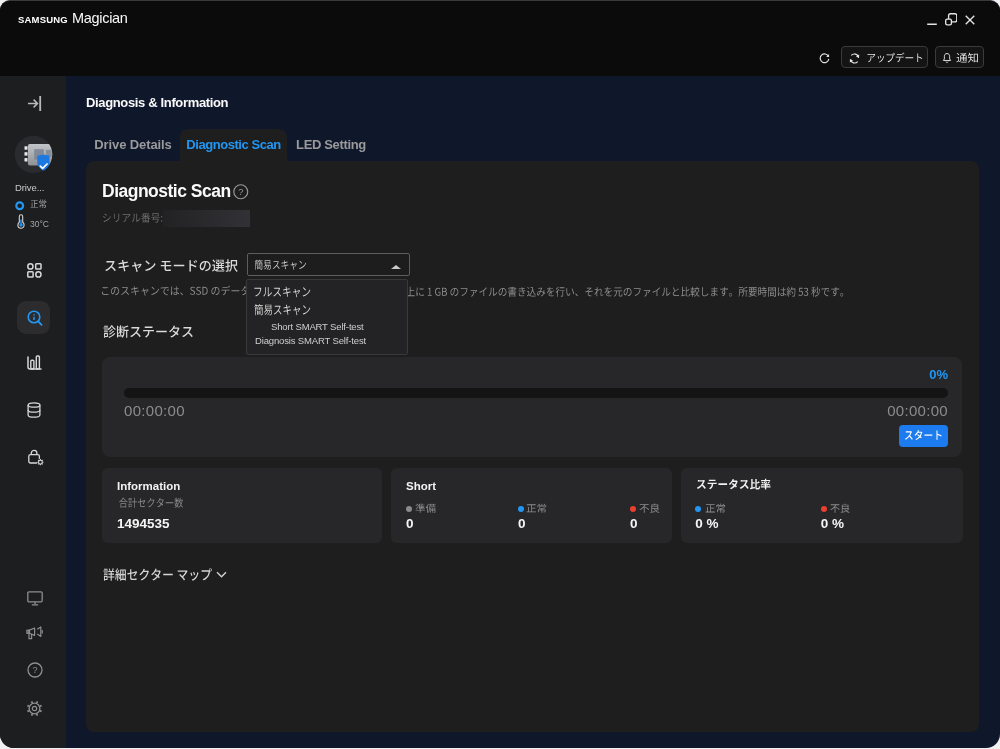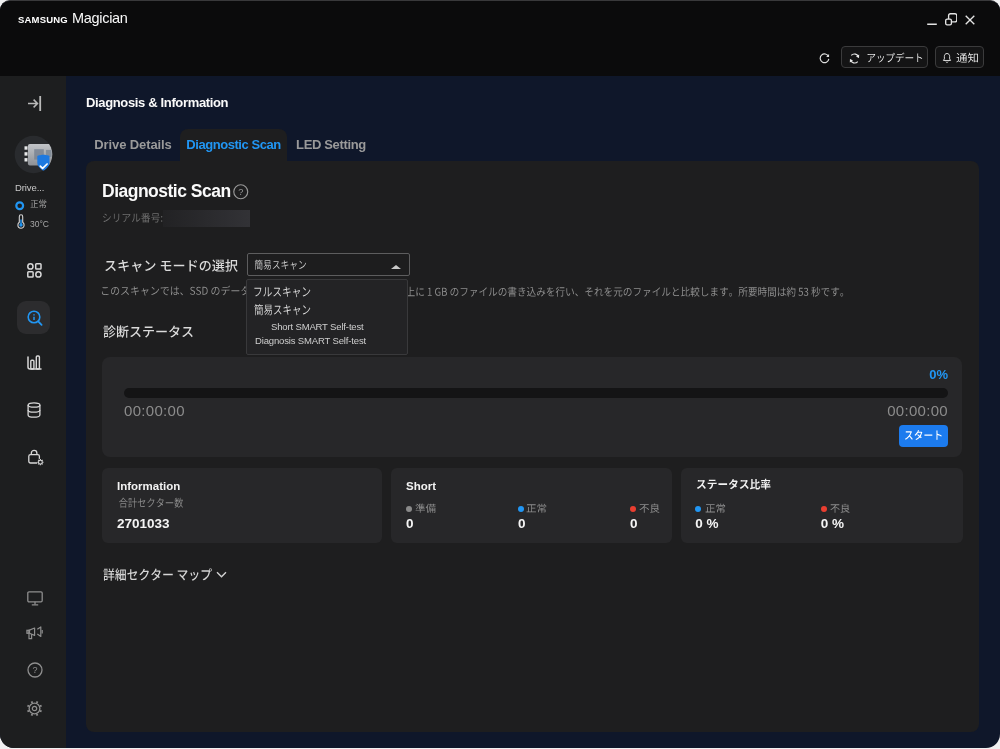--- a/index.html
+++ b/index.html
@@ -236,21 +236,21 @@
 <div class="tm" style="right:14px">00:00:00</div>
 <div id="startbtn"></div>
 </div>
 <svg style="position:absolute;left:817.8px;top:267.1px" width="41" height="15" viewBox="0 -11.5 41.4 15.0">
         <g transform="scale(0.8563,1)">
           <path d="M9.4 -7.7Q9.3 -7.7 9.2 -7.5Q9.1 -7.3 9 -7.1Q8.8 -6.6 8.4 -5.9Q8.1 -5.2 7.7 -4.6Q7.2 -3.9 6.7 -3.3Q6.1 -2.6 5.3 -1.9Q4.6 -1.2 3.7 -0.7Q2.9 -0.1 2 0.4L1 -0.6Q2 -1 2.8 -1.5Q3.7 -2.1 4.4 -2.7Q5.2 -3.4 5.8 -4Q6.1 -4.4 6.5 -5Q6.9 -5.5 7.2 -6Q7.4 -6.6 7.6 -7Q7.5 -7 7.2 -7Q6.8 -7 6.4 -7Q5.9 -7 5.5 -7Q5 -7 4.5 -7Q4.1 -7 3.8 -7Q3.5 -7 3.4 -7Q3.1 -7 2.9 -7Q2.6 -7 2.4 -7Q2.2 -7 2.1 -7V-8.3Q2.2 -8.2 2.5 -8.2Q2.7 -8.2 2.9 -8.2Q3.2 -8.2 3.4 -8.2Q3.5 -8.2 3.8 -8.2Q4.1 -8.2 4.6 -8.2Q5 -8.2 5.5 -8.2Q6 -8.2 6.4 -8.2Q6.9 -8.2 7.2 -8.2Q7.5 -8.2 7.6 -8.2Q8 -8.2 8.2 -8.2Q8.5 -8.2 8.6 -8.3ZM6.9 -4.1Q7.3 -3.7 7.8 -3.2Q8.3 -2.8 8.8 -2.3Q9.3 -1.8 9.7 -1.3Q10.2 -0.8 10.4 -0.5L9.4 0.4Q9 -0.2 8.5 -0.8Q7.9 -1.4 7.3 -2.1Q6.7 -2.7 6 -3.3Z M16.3 -5.3Q16.9 -5 17.5 -4.6Q18.1 -4.2 18.7 -3.8Q19.4 -3.4 19.9 -2.9Q20.5 -2.5 20.9 -2.2L20 -1.2Q19.6 -1.5 19.1 -2Q18.5 -2.4 17.9 -2.9Q17.3 -3.3 16.7 -3.8Q16.1 -4.2 15.5 -4.5ZM21.7 -7.4Q21.6 -7.2 21.5 -7Q21.4 -6.8 21.3 -6.7Q21.2 -6.1 20.9 -5.4Q20.6 -4.8 20.2 -4.1Q19.8 -3.4 19.3 -2.8Q18.5 -1.8 17.3 -0.9Q16.2 -0 14.5 0.6L13.5 -0.3Q14.6 -0.6 15.5 -1.1Q16.4 -1.6 17.1 -2.2Q17.7 -2.8 18.2 -3.4Q18.7 -3.9 19 -4.5Q19.4 -5.1 19.7 -5.7Q19.9 -6.3 20 -6.8H15.9L16.4 -7.8H19.9Q20.1 -7.8 20.3 -7.8Q20.6 -7.9 20.7 -7.9ZM17.8 -9.1Q17.7 -8.8 17.5 -8.5Q17.3 -8.2 17.2 -8Q16.9 -7.4 16.3 -6.6Q15.7 -5.9 15 -5.1Q14.2 -4.4 13.4 -3.8L12.4 -4.5Q13.4 -5.1 14.1 -5.9Q14.8 -6.6 15.3 -7.2Q15.8 -7.9 16.1 -8.4Q16.2 -8.6 16.3 -8.9Q16.4 -9.2 16.5 -9.5Z M24.1 -5.1Q24.3 -5.1 24.6 -5.1Q24.9 -5.1 25.2 -5.1Q25.5 -5.1 25.8 -5.1Q26.1 -5.1 26.5 -5.1Q26.9 -5.1 27.4 -5.1Q27.9 -5.1 28.4 -5.1Q29 -5.1 29.6 -5.1Q30.1 -5.1 30.6 -5.1Q31.1 -5.1 31.5 -5.1Q31.9 -5.1 32.1 -5.1Q32.5 -5.1 32.8 -5.1Q33.2 -5.1 33.4 -5.1V-3.7Q33.2 -3.7 32.8 -3.7Q32.5 -3.8 32.1 -3.8Q31.9 -3.8 31.5 -3.8Q31.1 -3.8 30.6 -3.8Q30.1 -3.8 29.6 -3.8Q29 -3.8 28.4 -3.8Q27.9 -3.8 27.4 -3.8Q26.9 -3.8 26.5 -3.8Q26.1 -3.8 25.8 -3.8Q25.4 -3.8 24.9 -3.7Q24.4 -3.7 24.1 -3.7Z M38.3 -1.1Q38.3 -1.2 38.3 -1.7Q38.3 -2.2 38.3 -2.9Q38.3 -3.6 38.3 -4.3Q38.3 -5 38.3 -5.7Q38.3 -6.4 38.3 -6.9Q38.3 -7.5 38.3 -7.7Q38.3 -8 38.2 -8.3Q38.2 -8.7 38.2 -9H39.6Q39.5 -8.7 39.5 -8.4Q39.5 -8 39.5 -7.7Q39.5 -7.3 39.5 -6.7Q39.5 -6.1 39.5 -5.4Q39.5 -4.7 39.5 -4Q39.5 -3.3 39.5 -2.7Q39.5 -2.1 39.5 -1.7Q39.5 -1.2 39.5 -1.1Q39.5 -0.9 39.5 -0.6Q39.5 -0.3 39.5 -0.1Q39.6 0.2 39.6 0.4H38.2Q38.2 0.1 38.2 -0.3Q38.3 -0.7 38.3 -1.1ZM39.2 -6Q39.8 -5.8 40.5 -5.6Q41.2 -5.4 41.9 -5.1Q42.6 -4.8 43.3 -4.6Q43.9 -4.3 44.4 -4.1L43.8 -2.8Q43.4 -3.1 42.8 -3.4Q42.1 -3.6 41.5 -3.9Q40.9 -4.1 40.3 -4.3Q39.7 -4.5 39.2 -4.7Z" fill="#ffffff"></path>
         </g>
       </svg>
 <div class="abs card" id="card1">
 <div class="ctitle">Information</div>
-<div class="cval" style="left:15px">2701033</div>
+<div class="cval" style="left:15px">1494535</div>
 </div>
 <svg style="position:absolute;left:31.7px;top:335.1px" width="68" height="14" viewBox="0 -11.0 68.1 14.3">
         <g transform="scale(0.8585,1)">
           <path d="M2.7 -5.6H8.3V-4.9H2.7ZM2.5 -0.3H8.4V0.4H2.5ZM2.2 -3.5H8.9V0.9H8.1V-2.8H3V0.9H2.2ZM5.5 -8.4Q5 -7.7 4.3 -7Q3.6 -6.3 2.7 -5.6Q1.8 -5 0.9 -4.5Q0.8 -4.6 0.8 -4.7Q0.7 -4.8 0.6 -4.9Q0.5 -5 0.4 -5.1Q1.3 -5.6 2.2 -6.3Q3.1 -7 3.9 -7.7Q4.6 -8.5 5 -9.2H5.9Q6.3 -8.6 6.9 -8Q7.4 -7.4 8.1 -6.9Q8.7 -6.4 9.4 -6Q10.1 -5.6 10.7 -5.3Q10.6 -5.1 10.4 -4.9Q10.3 -4.7 10.2 -4.5Q9.5 -4.9 8.9 -5.3Q8.2 -5.8 7.6 -6.3Q6.9 -6.8 6.4 -7.3Q5.9 -7.9 5.5 -8.4Z M15.8 -5.5H21.7V-4.7H15.8ZM18.4 -9.2H19.2V0.9H18.4ZM11.9 -5.9H15.4V-5.3H11.9ZM12 -8.9H15.4V-8.2H12ZM11.9 -4.4H15.4V-3.8H11.9ZM11.4 -7.4H15.8V-6.7H11.4ZM12.3 -3H15.3V0.3H12.3V-0.4H14.6V-2.3H12.3ZM11.9 -3H12.7V0.8H11.9Z M25.4 -1.4Q25.4 -1.7 25.4 -2.1Q25.4 -2.6 25.4 -3.2Q25.4 -3.8 25.4 -4.4Q25.4 -5 25.4 -5.6Q25.4 -6.2 25.4 -6.7Q25.4 -7.2 25.4 -7.5Q25.4 -7.7 25.4 -7.8Q25.4 -8 25.3 -8.2Q25.3 -8.3 25.3 -8.5H26.3Q26.3 -8.3 26.3 -8Q26.3 -7.7 26.3 -7.5Q26.3 -7.2 26.3 -6.7Q26.3 -6.3 26.3 -5.7Q26.3 -5.1 26.3 -4.5Q26.3 -3.9 26.3 -3.4Q26.3 -2.8 26.3 -2.4Q26.3 -1.9 26.3 -1.6Q26.3 -1.3 26.4 -1.1Q26.5 -0.8 26.9 -0.7Q27.2 -0.6 27.8 -0.6Q28.5 -0.6 29.1 -0.7Q29.6 -0.7 30.2 -0.8Q30.7 -0.9 31.3 -1L31.2 -0Q30.8 0 30.2 0.1Q29.7 0.2 29.1 0.2Q28.5 0.2 27.8 0.2Q27 0.2 26.5 0.1Q26.1 0 25.8 -0.2Q25.6 -0.4 25.5 -0.7Q25.4 -1 25.4 -1.4ZM31.7 -6.3Q31.7 -6.2 31.6 -6.1Q31.5 -6 31.5 -5.9Q31.3 -5.5 31 -5.1Q30.8 -4.7 30.5 -4.3Q30.2 -3.8 29.9 -3.4Q29.6 -3 29.2 -2.7L28.5 -3.1Q28.9 -3.5 29.3 -4Q29.6 -4.5 29.9 -5Q30.3 -5.4 30.4 -5.8Q30.3 -5.7 30 -5.7Q29.6 -5.6 29 -5.5Q28.4 -5.4 27.7 -5.2Q27 -5.1 26.3 -4.9Q25.5 -4.8 24.8 -4.6Q24.2 -4.5 23.6 -4.4Q23.1 -4.3 22.8 -4.2L22.7 -5.1Q23 -5.2 23.5 -5.3Q24 -5.3 24.7 -5.5Q25.3 -5.6 26.1 -5.7Q26.8 -5.9 27.5 -6Q28.2 -6.2 28.8 -6.3Q29.5 -6.4 29.9 -6.5Q30.3 -6.6 30.5 -6.6Q30.7 -6.7 30.8 -6.7Q31 -6.8 31.1 -6.8Z M42.6 -6.9Q42.5 -6.8 42.5 -6.6Q42.4 -6.4 42.3 -6.3Q42.2 -5.7 41.9 -5.1Q41.6 -4.4 41.3 -3.8Q40.9 -3.1 40.4 -2.5Q39.6 -1.6 38.6 -0.8Q37.5 -0.1 36 0.5L35.2 -0.2Q36.2 -0.5 37 -1Q37.8 -1.4 38.5 -1.9Q39.1 -2.4 39.6 -3Q40 -3.5 40.4 -4.1Q40.7 -4.7 41 -5.3Q41.2 -5.9 41.4 -6.4H37.3L37.6 -7.2Q37.8 -7.2 38.1 -7.2Q38.5 -7.2 39 -7.2Q39.4 -7.2 39.9 -7.2Q40.3 -7.2 40.7 -7.2Q41 -7.2 41.1 -7.2Q41.4 -7.2 41.5 -7.2Q41.7 -7.3 41.9 -7.3ZM38.9 -8.5Q38.8 -8.3 38.6 -8.1Q38.5 -7.8 38.4 -7.7Q38.1 -7.1 37.6 -6.4Q37.1 -5.7 36.4 -5Q35.7 -4.3 34.9 -3.7L34.1 -4.3Q34.8 -4.7 35.4 -5.2Q35.9 -5.7 36.3 -6.2Q36.8 -6.7 37.1 -7.2Q37.4 -7.6 37.5 -8Q37.6 -8.1 37.7 -8.4Q37.8 -8.7 37.9 -8.9Z M48.6 -5Q49.1 -4.7 49.7 -4.4Q50.3 -4 50.8 -3.6Q51.4 -3.2 51.9 -2.8Q52.5 -2.4 52.9 -2.1L52.2 -1.3Q51.8 -1.7 51.3 -2.1Q50.8 -2.5 50.2 -2.9Q49.6 -3.3 49.1 -3.7Q48.5 -4.1 48 -4.4ZM53.6 -7Q53.5 -6.9 53.5 -6.8Q53.4 -6.6 53.3 -6.5Q53.2 -5.9 52.9 -5.3Q52.6 -4.6 52.2 -3.9Q51.8 -3.3 51.4 -2.7Q50.6 -1.8 49.5 -0.9Q48.4 -0.1 46.8 0.5L46 -0.2Q47.1 -0.5 47.9 -1Q48.8 -1.5 49.4 -2Q50.1 -2.6 50.6 -3.2Q51 -3.7 51.4 -4.3Q51.7 -4.9 52 -5.5Q52.3 -6.1 52.4 -6.6H48.3L48.7 -7.4H52.2Q52.4 -7.4 52.6 -7.4Q52.7 -7.4 52.9 -7.5ZM49.9 -8.6Q49.8 -8.4 49.6 -8.2Q49.5 -7.9 49.4 -7.8Q49.1 -7.2 48.6 -6.5Q48 -5.7 47.3 -5Q46.6 -4.3 45.7 -3.7L45 -4.3Q46 -4.8 46.7 -5.5Q47.3 -6.2 47.8 -6.9Q48.3 -7.6 48.5 -8.1Q48.6 -8.2 48.7 -8.5Q48.8 -8.7 48.9 -9Z M56.1 -4.8Q56.3 -4.8 56.5 -4.7Q56.8 -4.7 57.1 -4.7Q57.4 -4.7 57.7 -4.7Q57.8 -4.7 58.2 -4.7Q58.6 -4.7 59.1 -4.7Q59.6 -4.7 60.1 -4.7Q60.7 -4.7 61.2 -4.7Q61.8 -4.7 62.3 -4.7Q62.8 -4.7 63.1 -4.7Q63.5 -4.7 63.7 -4.7Q64.1 -4.7 64.4 -4.7Q64.7 -4.8 64.9 -4.8V-3.7Q64.7 -3.7 64.4 -3.7Q64.1 -3.7 63.7 -3.7Q63.5 -3.7 63.1 -3.7Q62.8 -3.7 62.3 -3.7Q61.8 -3.7 61.2 -3.7Q60.7 -3.7 60.1 -3.7Q59.6 -3.7 59.1 -3.7Q58.6 -3.7 58.2 -3.7Q57.8 -3.7 57.7 -3.7Q57.2 -3.7 56.8 -3.7Q56.4 -3.7 56.1 -3.7Z M66.4 -3.4H71.8V-2.7H66.4ZM66.5 -7.2H71.8V-6.5H66.5ZM68.5 -4.3 69.3 -4.2Q69 -3.6 68.7 -3Q68.4 -2.4 68.1 -1.9Q67.8 -1.3 67.6 -0.9L66.8 -1.1Q67.1 -1.5 67.4 -2.1Q67.7 -2.6 68 -3.2Q68.3 -3.8 68.5 -4.3ZM70.1 -3 70.9 -2.9Q70.8 -2.1 70.5 -1.4Q70.2 -0.8 69.7 -0.4Q69.2 0.1 68.5 0.4Q67.8 0.7 66.8 0.9Q66.8 0.7 66.7 0.5Q66.6 0.3 66.5 0.2Q67.6 -0 68.4 -0.4Q69.1 -0.8 69.5 -1.4Q70 -2 70.1 -3ZM70.8 -9 71.5 -8.7Q71.3 -8.3 71 -8Q70.8 -7.6 70.5 -7.3L70 -7.6Q70.2 -7.9 70.4 -8.3Q70.7 -8.7 70.8 -9ZM68.8 -9.2H69.5V-4.2H68.8ZM66.9 -8.7 67.5 -9Q67.8 -8.6 68 -8.3Q68.2 -7.9 68.3 -7.6L67.6 -7.3Q67.5 -7.6 67.3 -8Q67.1 -8.4 66.9 -8.7ZM68.8 -6.9 69.3 -6.6Q69.1 -6.1 68.7 -5.7Q68.3 -5.2 67.8 -4.8Q67.3 -4.4 66.8 -4.2Q66.8 -4.3 66.6 -4.5Q66.5 -4.7 66.4 -4.8Q66.8 -5 67.3 -5.3Q67.8 -5.7 68.2 -6.1Q68.6 -6.5 68.8 -6.9ZM69.5 -6.5Q69.6 -6.5 69.9 -6.3Q70.2 -6.1 70.5 -5.9Q70.8 -5.7 71.1 -5.5Q71.4 -5.3 71.5 -5.2L71.1 -4.6Q70.9 -4.8 70.6 -5Q70.4 -5.2 70.1 -5.4Q69.8 -5.7 69.5 -5.9Q69.2 -6.1 69 -6.2ZM72.6 -7.2H76.6V-6.4H72.6ZM72.9 -9.2 73.7 -9.1Q73.6 -8.1 73.3 -7.1Q73 -6.1 72.6 -5.2Q72.3 -4.4 71.8 -3.7Q71.7 -3.8 71.6 -3.9Q71.5 -4 71.3 -4.1Q71.2 -4.2 71.1 -4.3Q71.6 -4.9 71.9 -5.6Q72.3 -6.4 72.5 -7.4Q72.8 -8.3 72.9 -9.2ZM75.1 -6.8 75.9 -6.7Q75.7 -4.8 75.1 -3.3Q74.6 -1.9 73.7 -0.9Q72.8 0.2 71.5 0.9Q71.4 0.8 71.3 0.7Q71.2 0.5 71.1 0.4Q71 0.3 71 0.2Q72.3 -0.4 73.1 -1.4Q73.9 -2.4 74.4 -3.7Q74.9 -5 75.1 -6.8ZM73.1 -6.5Q73.3 -5 73.8 -3.7Q74.2 -2.4 74.9 -1.4Q75.6 -0.4 76.7 0.2Q76.6 0.2 76.5 0.4Q76.3 0.5 76.2 0.6Q76.1 0.8 76.1 0.9Q75 0.2 74.3 -0.8Q73.5 -1.9 73.1 -3.3Q72.6 -4.7 72.3 -6.4ZM67.5 -1.3 67.9 -1.8Q68.6 -1.6 69.2 -1.3Q69.9 -1 70.4 -0.6Q71 -0.3 71.4 0L70.8 0.6Q70.5 0.3 69.9 -0Q69.4 -0.4 68.8 -0.7Q68.1 -1 67.5 -1.3Z" fill="#8c8c8c"></path>
         </g>
       </svg>
 <div class="abs card" id="card2">
 <div class="ctitle">Short</div>
 <div class="dot dgrey" style="left:15.2px"></div>
 <div class="dot dblue" style="left:126.7px"></div>

